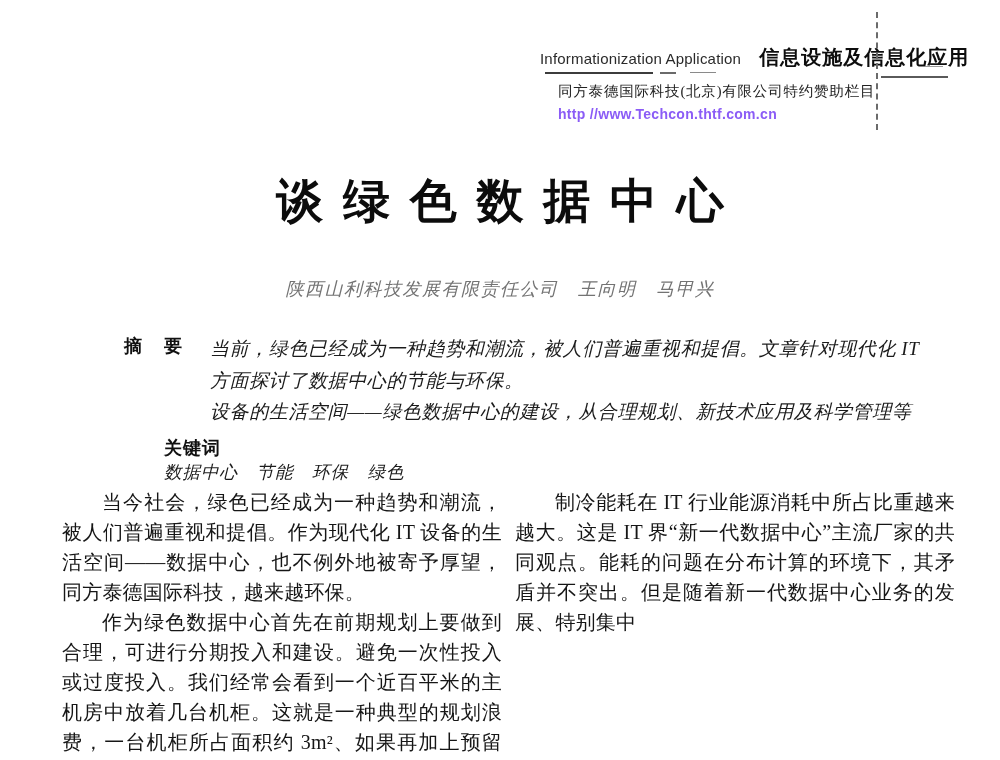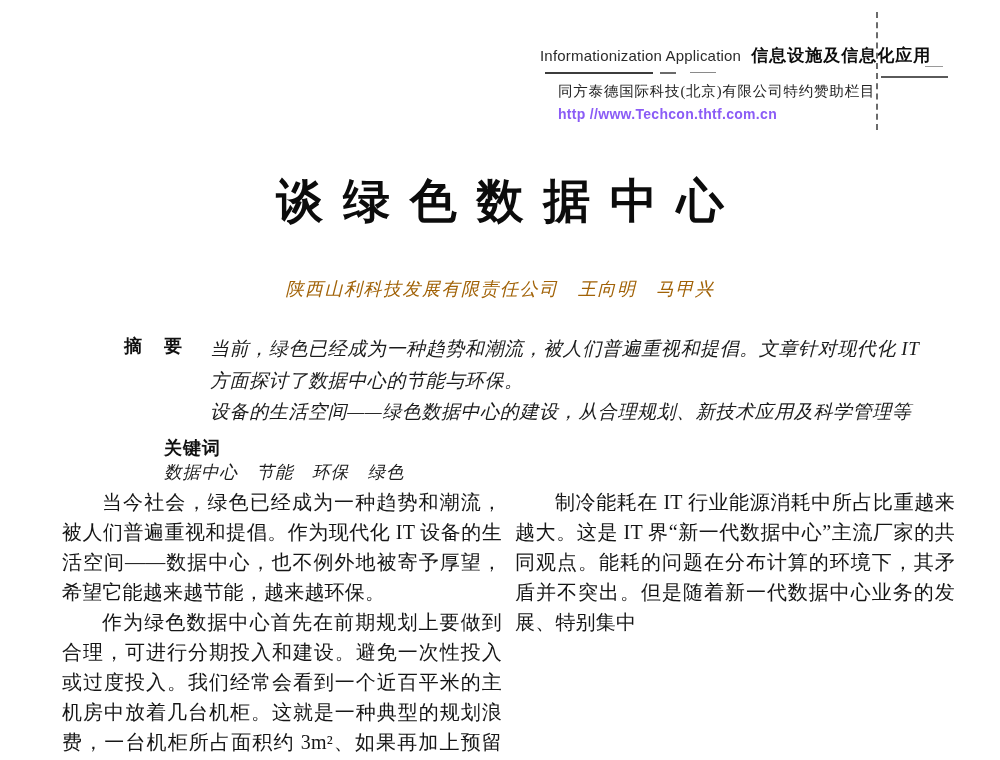--- a/index.html
+++ b/index.html
@@ -25,25 +25,25 @@
   }
   .hdr-en {
     font-family: "Liberation Sans", "DejaVu Sans", sans-serif;
     font-size: 15px;
     color: #2a2a2a;
     letter-spacing: 0.2px;
     vertical-align: baseline;
   }
   .hdr-cn {
     font-family: "Liberation Sans", "DejaVu Sans", sans-serif;
-    font-size: 17px;
+    font-size: 20px;
     font-weight: 900;
     color: #0d0d0d;
     letter-spacing: 1px;
-    margin-left: 6px;
+    margin-left: 14px;
     vertical-align: baseline;
   }
   .hdr-underline-a { position: absolute; top: 72px; left: 545px; width: 108px; height: 2px; background: #3c3c3c; }
   .hdr-underline-b { position: absolute; top: 72px; left: 660px; width: 16px; height: 2px; background: #6a6a6a; }
   .hdr-underline-c { position: absolute; top: 72px; left: 690px; width: 26px; height: 1px; background: #8a8a8a; }
   .hdr-line2 {
     position: absolute;
     top: 82px;
     left: 558px;
     font-size: 14.5px;
@@ -103,21 +103,21 @@
     white-space: nowrap;
   }
   .authors {
     position: absolute;
     top: 277px;
     left: 0;
     width: 100%;
     text-align: center;
     font-size: 18px;
     font-style: italic;
-    color: #a16207;
+    color: #737373;
     letter-spacing: 1.5px;
     white-space: nowrap;
   }
 
   
   .abstract {
     position: absolute;
     top: 333px;
     left: 124px;
     width: 760px;
@@ -214,21 +214,21 @@
     </div>
   </div>
 
   <div class="keywords">
     <span class="kw-label">关键词</span>
     <span class="kw-value">数据中心　节能　环保　绿色</span>
   </div>
 
   <div class="body-cols">
     <div class="col">
-      <p class="indent">当今社会，绿色已经成为一种趋势和潮流，被人们普遍重视和提倡。作为现代化 IT 设备的生活空间——数据中心，也不例外地被寄予厚望，希望它能越来越节能，越来越环保。</p>
+      <p class="indent">当今社会，绿色已经成为一种趋势和潮流，被人们普遍重视和提倡。作为现代化 IT 设备的生活空间——数据中心，也不例外地被寄予厚望，同方泰德国际科技，越来越环保。</p>
       <p class="indent">作为绿色数据中心首先在前期规划上要做到合理，可进行分期投入和建设。避免一次性投入或过度投入。我们经常会看到一个近百平米的主机房中放着几台机柜。这就是一种典型的规划浪费，一台机柜所占面积约 3m²、如果再加上预留按十台算也不过 40m²</p>
     </div>
     <div class="col">
       <p class="indent">制冷能耗在 IT 行业能源消耗中所占比重越来越大。这是 IT 界“新一代数据中心”主流厂家的共同观点。能耗的问题在分布计算的环境下，其矛盾并不突出。但是随着新一代数据中心业务的发展、特别集中</p>
     </div>
   </div>
 
 </div>
 
 </body></html>

